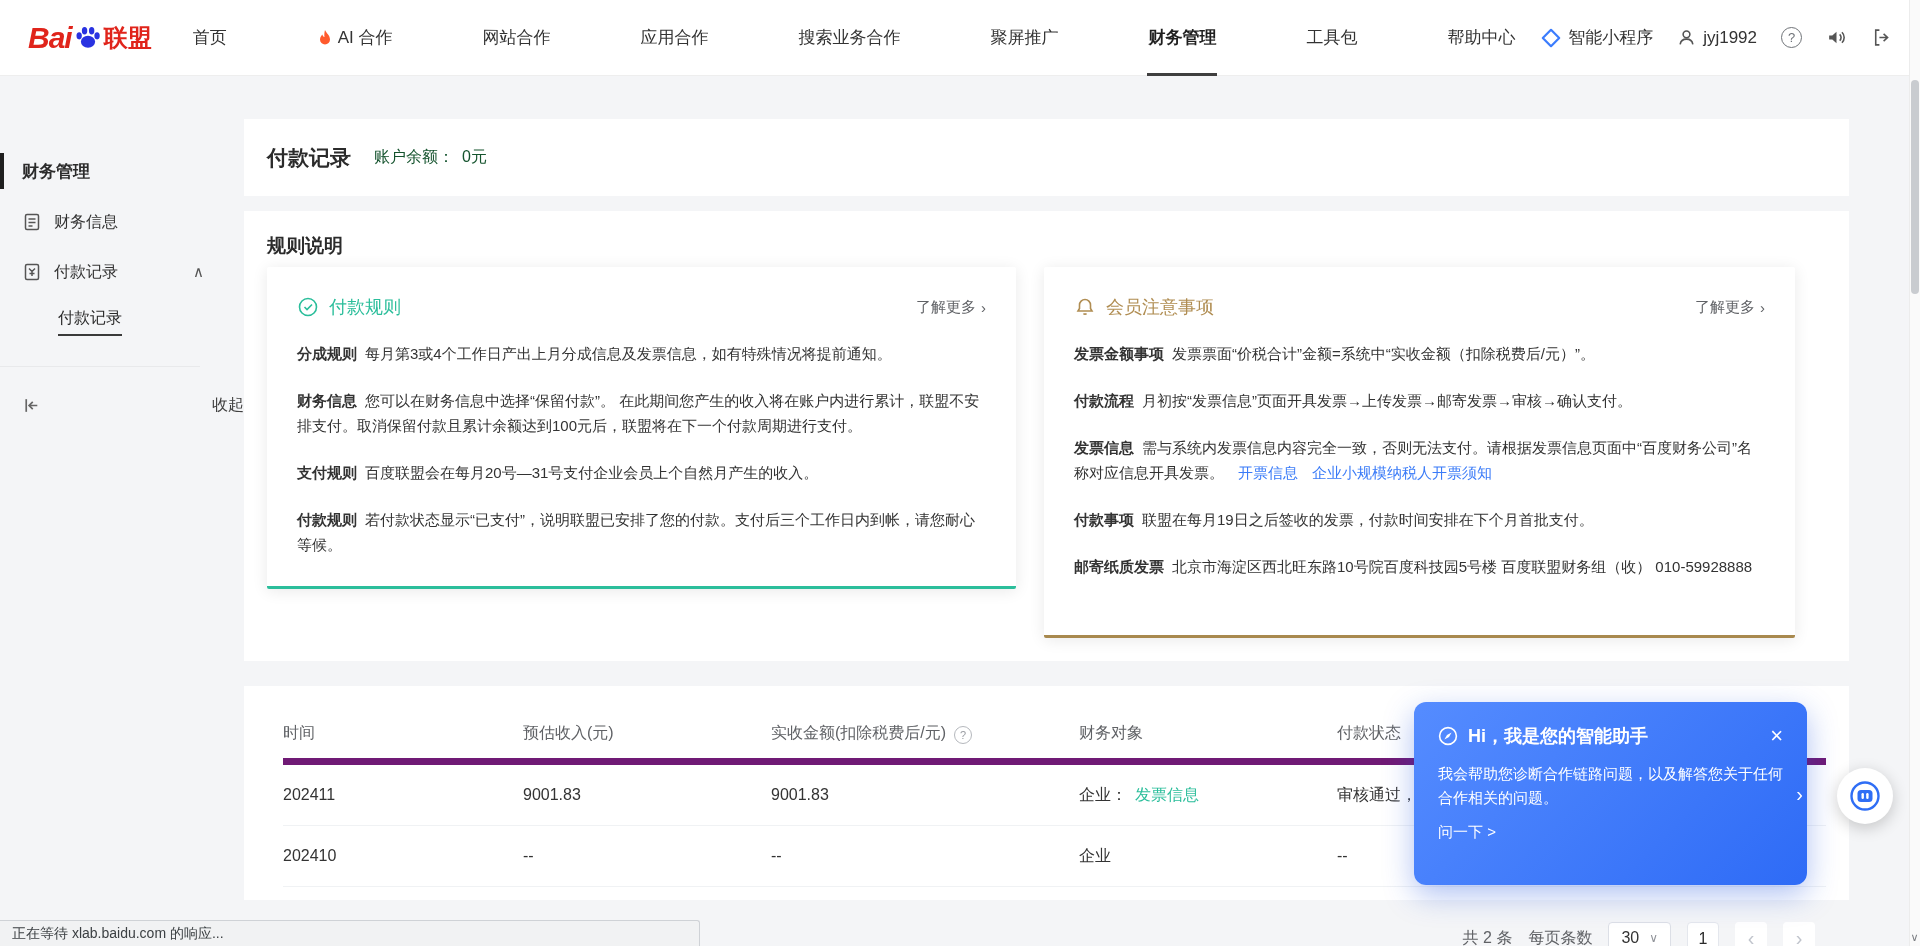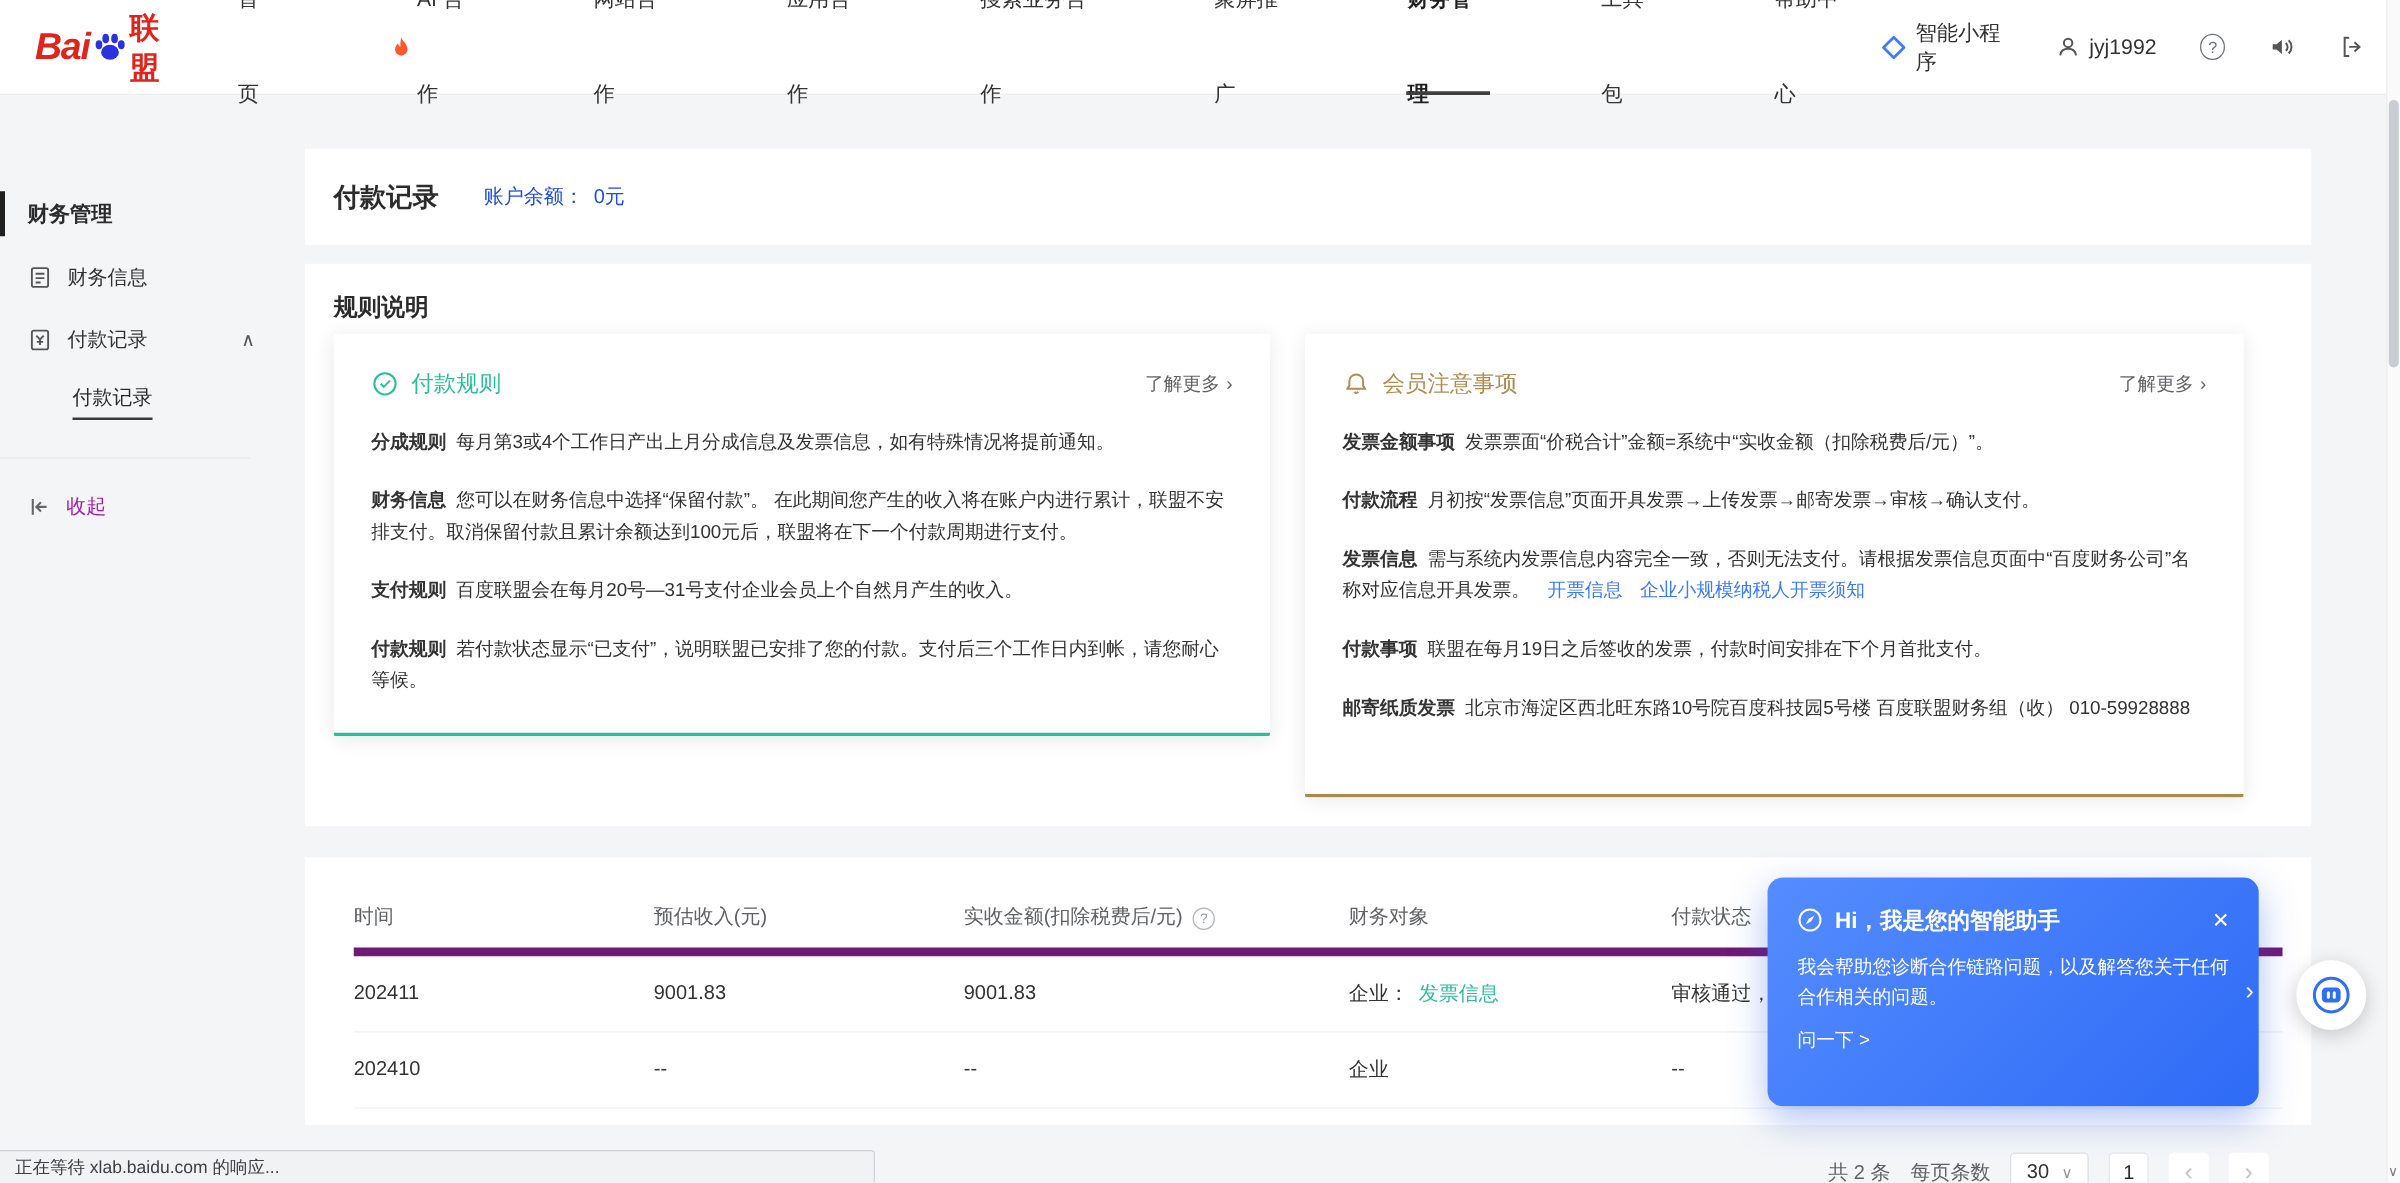--- a/index.html
+++ b/index.html
@@ -23,21 +23,21 @@
   .logo-suffix { font-size:24px; font-weight:700; color:#e0241b; }
   .nav-items { display:flex; align-items:center; height:76px;gap:48px; }
   .nav-item {
     position:relative; height:76px; line-height:76px; padding:0 21px;
     font-size:17px; color:#333; cursor:pointer; display:flex; align-items:center; gap:5px;
   }
   .nav-item.active { color:#1f1f1f; font-weight:700; }
   .nav-item.active::after {
     content:""; position:absolute; left:20px; right:20px; bottom:0; height:3px; background:#3f3f3f;
   }
-  .nav-right { margin-left:auto; display:flex; align-items:center; gap:35px; font-size:17px; color:#333; }
+  .nav-right { margin-left:auto; display:flex; align-items:center; gap:24px; font-size:17px; color:#333; }
   .nav-right .pair { display:flex; align-items:center; gap:7px; cursor:pointer; }
   .help-circle {
     width:21px; height:21px; border:1.5px solid #6f7378; border-radius:50%;
     display:flex; align-items:center; justify-content:center;
     font-size:13px; color:#6f7378; cursor:pointer;
   }
 
   
   .sidebar { position:absolute; top:76px; left:0; width:244px; bottom:0; padding-top:77px; }
   .side-header {
@@ -47,30 +47,30 @@
   }
   .side-item {
     height:36px; display:flex; align-items:center; padding-left:22px;
     font-size:16px; color:#333; margin-bottom:14px; cursor:pointer;
   }
   .side-item .ic { margin-right:12px; }
   .side-item .chev { margin-left:auto; margin-right:40px; color:#555; font-size:15px; }
   .side-sub { height:36px; display:flex; align-items:center; padding-left:58px; margin-bottom:14px; cursor:pointer; }
   .side-sub span { font-size:16px; color:#2b2b2b; border-bottom:2px solid #3a3a3a; padding-bottom:5px; }
   .side-divider { height:1px; background:#e8e9eb; margin:26px 44px 0 0; }
-  .side-collapse { margin-top:20px; color:#a21caf; }
+  .side-collapse { margin-top:20px; color:#404040;justify-content:space-between; }
 
   
   .main { position:absolute; left:244px; top:76px; width:1605px; }
   .panel { background:#fff; }
   .title-panel {
     margin-top:43px; height:77px; display:flex; align-items:center; padding:0 23px;
   }
   .page-title { font-size:21px; font-weight:600; color:#2b2b2b; }
-  .balance { margin-left:36px; font-size:16px; color:#1d4ed8; }
+  .balance { margin-left:23px; font-size:16px; color:#14532d; }
   .balance b { font-weight:400; margin-left:8px; }
 
   .rules-panel { margin-top:15px; height:450px; padding:22px 23px 0; }
   .rules-title { font-size:19px; font-weight:600; color:#2b2b2b; }
   .cards { display:flex; gap:28px; margin-top:8px; align-items:flex-start; }
   .card {
     background:#fff; box-shadow:0 2px 16px rgba(0,0,0,0.09); border-radius:2px;
     padding:28px 30px 0; overflow:hidden;
   }
   .card-a { width:749px; height:322px; border-bottom:3px solid #2bbe9b; }

